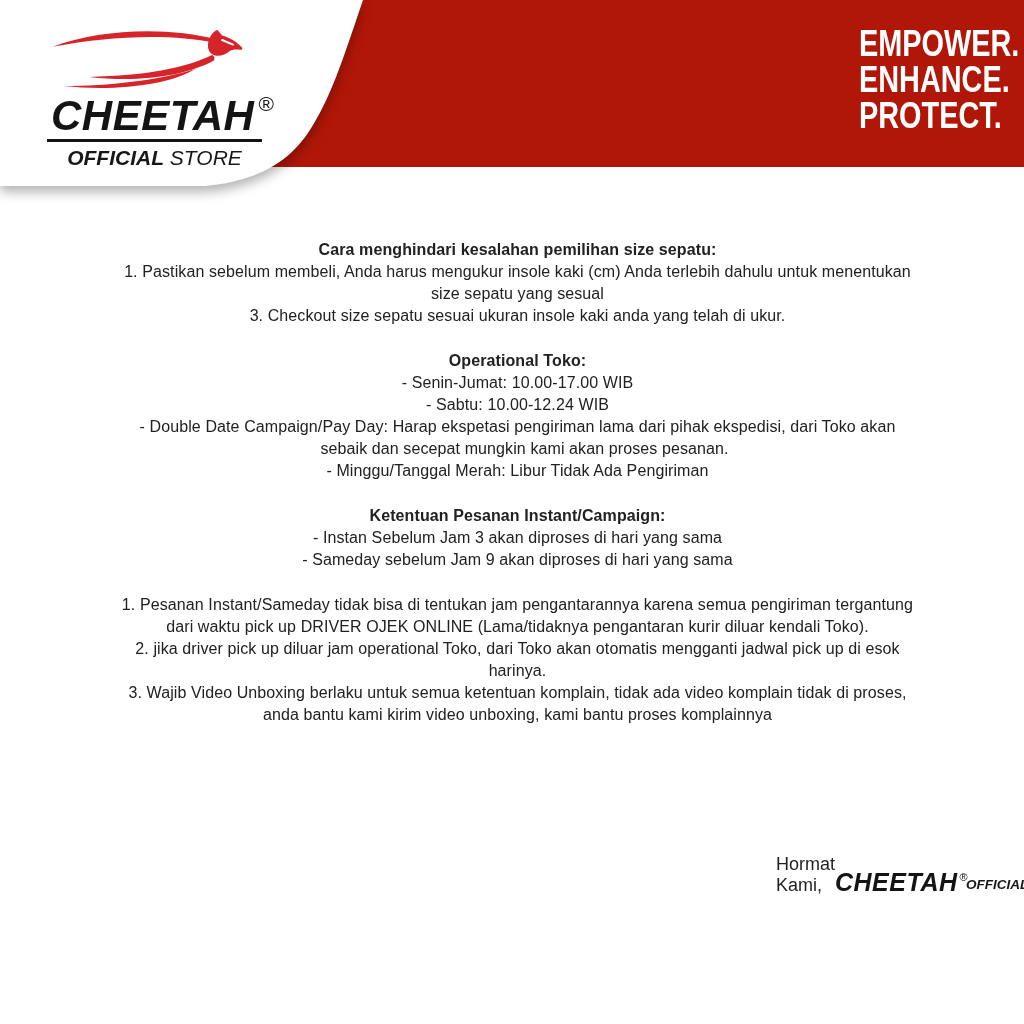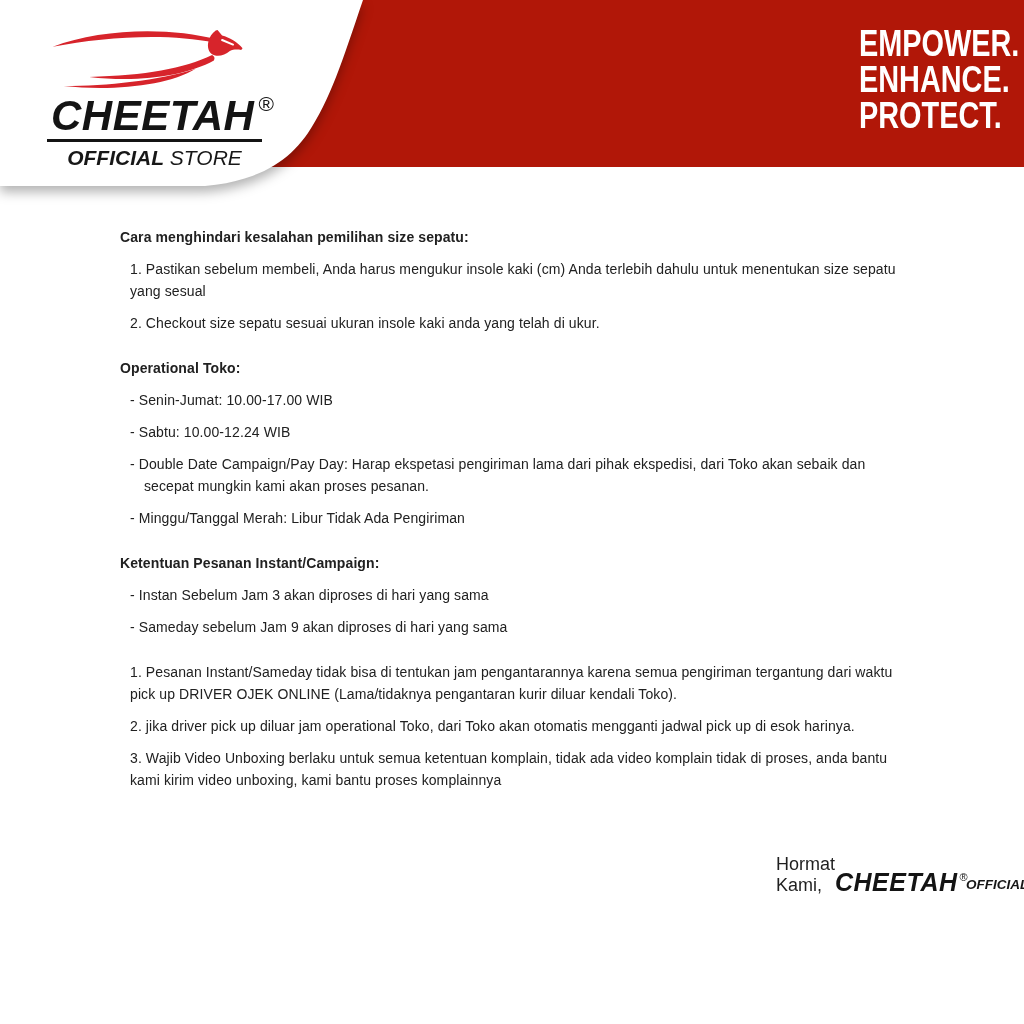--- a/index.html
+++ b/index.html
@@ -75,29 +75,30 @@
     font-style: italic;
     color: #171717;
     white-space: nowrap;
   }
   .official-line .bold-part { font-weight: bold; }
   .official-line .light-part { font-weight: 300; }
 
   
   .body-text {
     position: absolute;
-    left: 120px; top: 226px;
+    left: 120px; top: 239px;
     width: 795px;
-    font-size: 14px;
+    font-size: 16px;
     line-height: 22px;
     letter-spacing: 0.1px;
+    text-align: center;
   }
   .section { margin: 0 0 23px 0; }
   .section-heading { font-weight: bold; }
-  .item { margin: 10px; }
+  .item { margin: 0; }
   .hang { padding-left: 14px; text-indent: -14px; }
 
   
   .footer {
     position: absolute;
     left: 776px; top: 854px;
     width: 150px;
     display: flex;
     flex-direction: row;
     align-items: center;
@@ -163,21 +164,21 @@
   <div class="official-line">
     <span class="bold-part">OFFICIAL</span>
     <span class="light-part">STORE</span>
   </div>
 
   <div class="body-text">
 
     <div class="section">
       <div class="section-heading">Cara menghindari kesalahan pemilihan size sepatu:</div>
       <div class="item">1. Pastikan sebelum membeli, Anda harus mengukur insole kaki (cm) Anda terlebih dahulu untuk menentukan size sepatu yang sesual</div>
-      <div class="item">2. Checkout size sepatu sesuai ukuran insole kaki anda yang telah di ukur.</div>
+      <div class="item">3. Checkout size sepatu sesuai ukuran insole kaki anda yang telah di ukur.</div>
     </div>
 
     <div class="section">
       <div class="section-heading">Operational Toko:</div>
       <div class="item hang">- Senin-Jumat: 10.00-17.00 WIB</div>
       <div class="item hang">- Sabtu: 10.00-12.24 WIB</div>
       <div class="item hang">- Double Date Campaign/Pay Day: Harap ekspetasi pengiriman lama dari pihak ekspedisi, dari Toko akan sebaik dan secepat mungkin kami akan proses pesanan.</div>
       <div class="item hang">- Minggu/Tanggal Merah: Libur Tidak Ada Pengiriman</div>
     </div>
 

